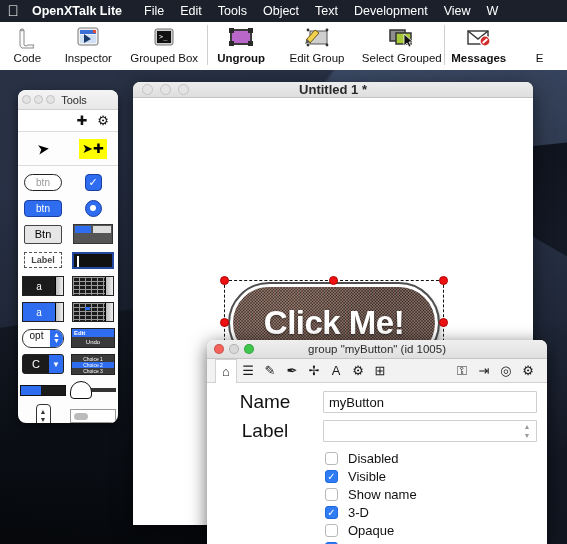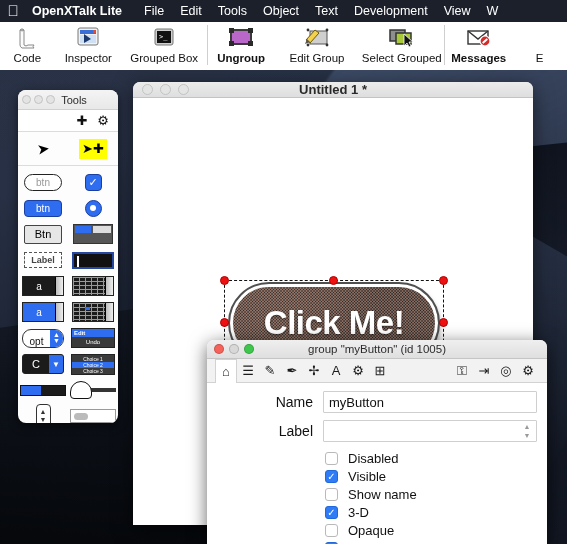--- a/index.html
+++ b/index.html
@@ -219,21 +219,21 @@
       linear-gradient(to bottom, #999 1px, transparent 1px);
     background-size: 6px 4px;
   }
   .g-tablebox .grid.sel { position: relative; }
   .g-tablebox .grid.sel::after {
     content:''; position:absolute; left:12px; top:4px; width:5px; height:3px; background:#2f6df0;
   }
   .g-tablebox .bar { width: 8px; background: linear-gradient(90deg,#bdbdbd,#efefef); border-left: 1px solid #000; }
   .g-opt {
     width: 42px; height: 19px; border: 1.5px solid #333; border-radius: 9px;
-    background: #fff; display: flex; align-items: flex-end; overflow: hidden;
+    background: #fff; display: flex; align-items: flex-start; overflow: hidden;
   }
   .g-opt span { flex: 1; text-align: center; font-size: 10px; color: #111; }
   .g-opt i {
     width: 13px; height: 100%; background: #2f6df0; color: #fff; font-size: 7px;
     display: flex; flex-direction: column; align-items: center; justify-content: center;
     line-height: 6px; font-style: normal;
   }
   .g-menu {
     width: 42px; height: 20px; border: 1.5px solid #222; border-radius: 3px;
     background: #1b1b1b; display: flex; align-items: stretch; overflow: hidden;
@@ -378,21 +378,21 @@
   }
   .ib { width: 22px; text-align: center; font-size: 13px; color: #1a1a1a; line-height: 1; }
   .ib.active {
     background: #fff; height: 24px; display: flex; align-items: center; justify-content: center;
     border-left: 1px solid #d2d2d2; border-right: 1px solid #d2d2d2; border-top: 1px solid #d2d2d2;
     margin-bottom: -1px;
   }
   .ib-spacer { flex: 1; }
   .insp-body { padding: 8px 10px 0 10px; font-size: 12.5px; color: #111; }
   .field-row { display: flex; align-items: center; margin-bottom: 7px; }
-  .field-label { width: 106px; text-align: right; padding-right: 10px; font-size: 14px; }
+  .field-label { width: 106px; text-align: center; padding-right: 10px; font-size: 19px; }
   .field-input {
     flex: 1; height: 22px; border: 1px solid #cfcfcf; background: #fff;
     font-size: 13px; padding: 0 5px; display: flex; align-items: center; color: #111;
     border-radius: 1px;
   }
   .field-input.with-stepper { position: relative; padding-right: 16px; }
   .stepper {
     position: absolute; right: 3px; top: 1px;
     width: 12px; height: 18px; color: #9a9a9a; font-size: 7px;
     display: flex; flex-direction: column; align-items: center; justify-content: center;

